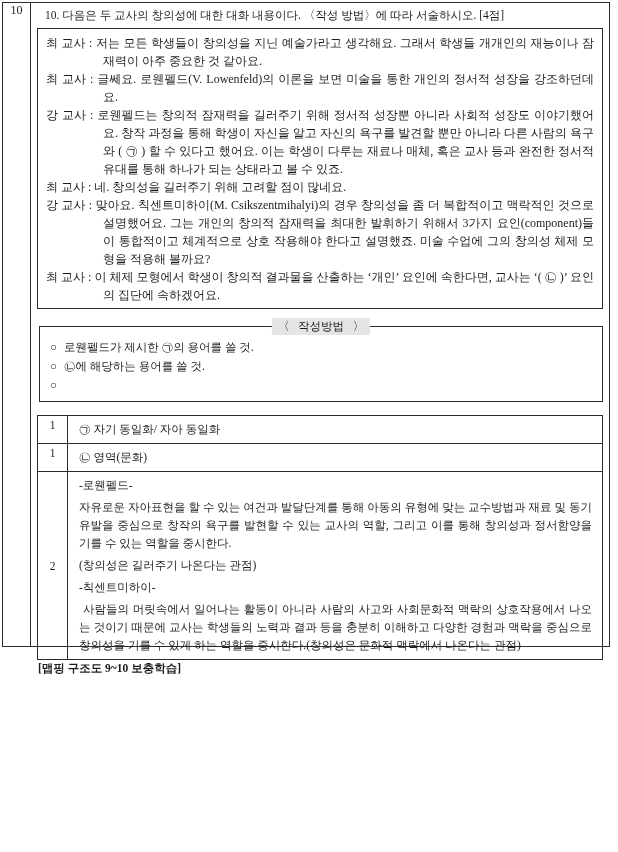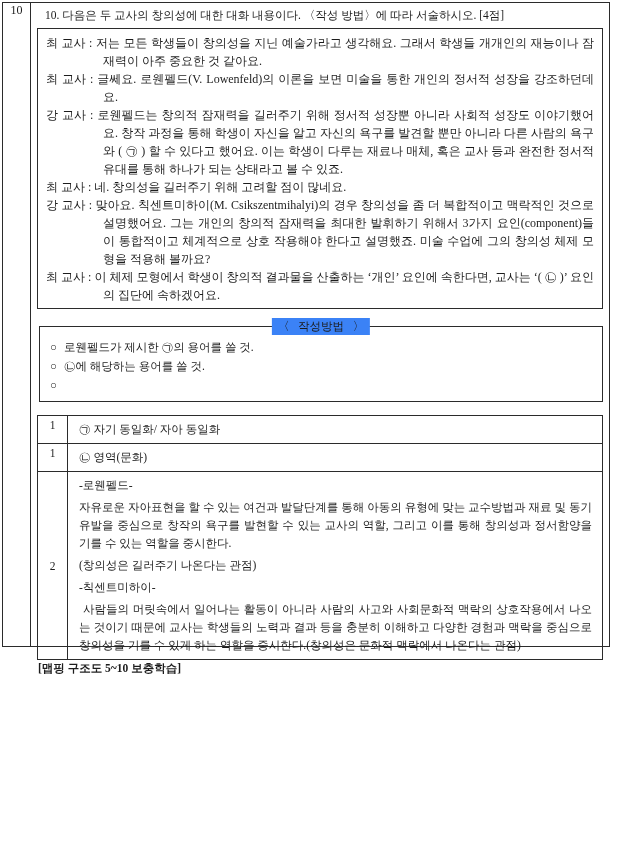--- a/index.html
+++ b/index.html
@@ -26,21 +26,21 @@
   }
   .d-line { padding-left:57px; text-indent:-57px; }
   .spk, .sep { white-space:pre; }
   .method-box {
     border:1px solid #2b2b2b; position:relative;
     margin:17px 0 0 2px; padding:11px 8px 6px 10px;
     font-size:11.5px; line-height:19px;
   }
   .method-legend {
     position:absolute; top:-9px; left:50%; transform:translateX(-50%);
-    background:#3b82f6; padding:0 6px; font-size:11.5px; line-height:17px;
+    background:#e5e5e5; padding:0 6px; font-size:11.5px; line-height:17px;
     white-space:pre;
   }
   .method-item { display:flex; }
   .method-item .bullet { flex:0 0 auto; margin-right:7px; }
   .answer-table {
     margin-top:13px; width:100%; border-collapse:collapse;
     font-size:11.5px;
   }
   .answer-table td { border:1px solid #2b2b2b; vertical-align:top; }
   .num-cell { width:30px; text-align:center; padding:0 2px; line-height:18px; }
@@ -112,17 +112,17 @@
             <p>-로웬펠드-</p>
             <p class="just">자유로운 자아표현을 할 수 있는 여건과 발달단계를 통해 아동의 유형에 맞는 교수방법과 재료 및 동기유발을 중심으로 창작의 욕구를 발현할 수 있는 교사의 역할, 그리고 이를 통해 창의성과 정서함양을 기를 수 있는 역할을 중시한다.</p>
             <p>(창의성은 길러주기 나온다는 관점)</p>
             <p>-칙센트미하이-</p>
             <p class="just indent-sm">사람들의 머릿속에서 일어나는 활동이 아니라 사람의 사고와 사회문화적 맥락의 상호작용에서 나오는 것이기 때문에 교사는 학생들의 노력과 결과 등을 충분히 이해하고 다양한 경험과 맥락을 중심으로 창의성을 기를 수 있게 하는 역할을 중시한다.(창의성은 문화적 맥락에서 나온다는 관점)</p>
           </td>
         </tr>
       </tbody>
         </table>
 
-      <div class="footer-note">[맵핑 구조도 5~10 보충학습]</div>
+      <div class="footer-note">[맵핑 구조도 9~10 보충학습]</div>
 
     </div>
   </div>
 </div>
 
 </body></html>

